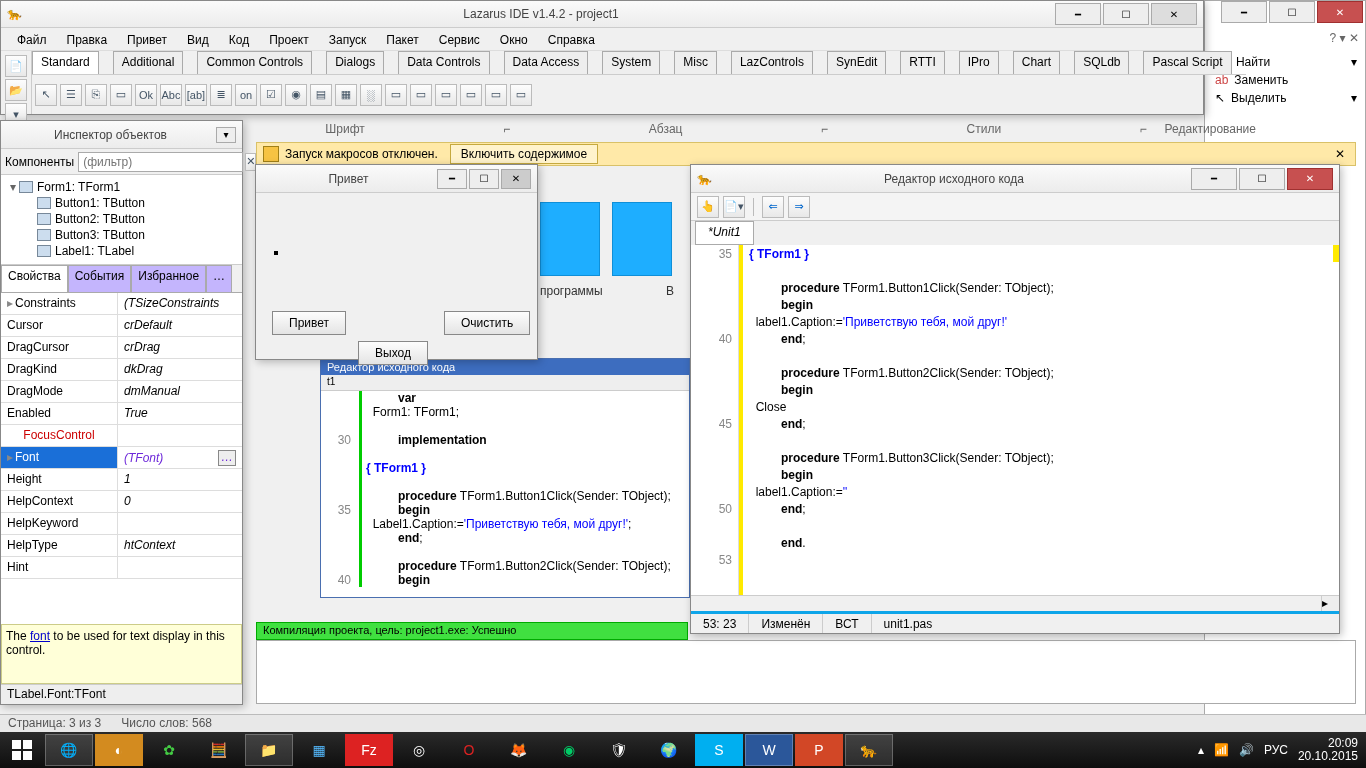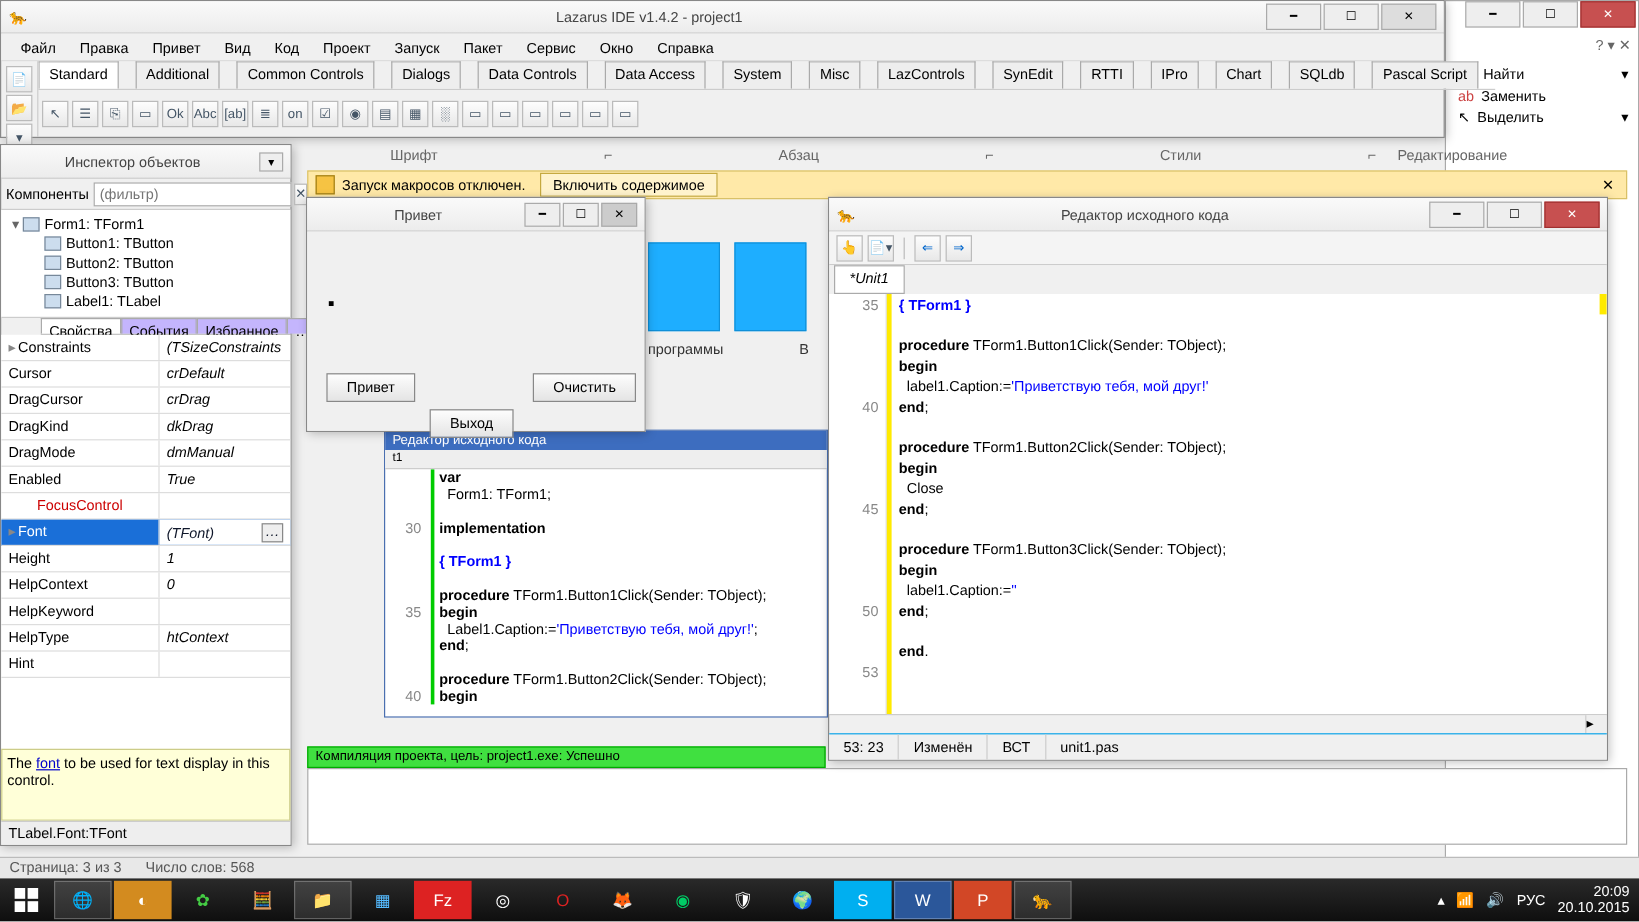--- a/index.html
+++ b/index.html
@@ -29,29 +29,29 @@
 .cpalette { flex:1; display:flex; align-items:center; gap:3px; padding:3px; }
 
 
 #obj-insp { left:10; top:120px; width:243px; height:585px; }
 .oi-comp { display:flex; align-items:center; height:26px; padding:0 4px; border-bottom:1px solid #ccc; }
 .oi-comp input { flex:1; height:20px; border:1px solid #aaa; padding:0 4px; }
 .tree { padding:4px 2px; height:90px; overflow:auto; background:#fff; border-bottom:1px solid #ccc; }
 .tree-row { display:flex; align-items:center; height:16px; padding-left:4px; }
 .tree-row .tw { width:12px; text-align:center; color:#666; }
 .tree-row .icn { width:14px; height:12px; border:1px solid #789; background:#cde; margin-right:4px; }
-.ptabs { display:flex; height:14px; border-bottom:1px solid #aaa;margin-left:33px; }
+.ptabs { display:flex; height:28px; border-bottom:1px solid #aaa; }
 .ptab { padding:3px 6px; border:1px solid #aaa; border-bottom:none; background:#c4b5fd; }
 .ptab.active { background:#fff; }
 .propgrid { flex:1; overflow:auto; background:#fff; }
 .prow { display:flex; height:22px; border-bottom:1px solid #ddd; }
-.prow .pn { width:132px; padding:3px 6px; border-right:1px solid #ddd; overflow:hidden; white-space:nowrap; }
+.prow .pn { width:117px; padding:3px 6px; border-right:1px solid #ddd; overflow:hidden; white-space:nowrap; }
 .prow .pv { flex:1; padding:3px 6px; overflow:hidden; white-space:nowrap;font-style:italic; }
 .prow.sel { background:#1a6fd8; color:#fff; }
-.prow.sel .pv { background:#fff; color:#0f172a; display:flex; align-items:center; }
+.prow.sel .pv { background:#fff; color:#6d28d9; display:flex; align-items:center; }
 .prow.sel .dots { width:18px; height:16px; border:1px solid #888; background:#eee; margin-left:auto; text-align:center; line-height:12px; }
 .prow .pn.focus { color:#c00;text-align:center; }
 .helpbox { height:60px; background:#ffffd8; border:1px solid #cc8; padding:4px; font-size:11px; overflow:hidden; }
 .helpbox a { color:#00c; text-decoration:underline; }
 .oi-status { height:20px; background:#eee; padding:2px 6px; border-top:1px solid #ccc; }
 
 
 #form-design { left:255px; top:164px; width:283px; height:196px; }
 .fd-body { flex:1; background:#f0f0f0; background-image:radial-gradient(#888 0.5px, transparent 0.5px); background-size:8px 8px; position:relative; }
 .fd-btn { position:absolute; border:1px solid #888; background:linear-gradient(#fdfdfd,#e4e4e4); padding:4px 16px; text-align:center; cursor:pointer; }
@@ -60,24 +60,24 @@
 #code-ed { left:690px; top:164px; width:650px; height:470px; }
 .ce-tools { height:28px; display:flex; align-items:center; gap:4px; padding:0 6px; background:#f4f4f4; border-bottom:1px solid #ccc; }
 .ce-tabs { height:24px; display:flex; padding-left:4px; background:#f0f0f0; }
 .ce-tab { padding:3px 12px; border:1px solid #aaa; background:#fff; font-style:italic; }
 .ce-body { flex:1; display:flex; background:#fff; overflow:hidden; font-family:Consolas,"Courier New",monospace; font-size:12px; position:relative; }
 .gut { width:48px; background:#fff; border-right:1px solid #ddd; text-align:right; color:#888; padding:2px 6px 0 0; }
 .gut div { height:17px; }
 .code { flex:1; padding:2px 6px; white-space:pre; border-left:4px solid #ffea00; position:relative; }
 .code div { height:17px; }
 .rchg { position:absolute; right:0; top:0; width:6px; bottom:0; background:#ffea00; }
-.kw { color:#000; font-weight:bold; }
+.kw { color:#000; font-weight:bold;margin-left:32px; }
 .cm { color:#0000ff; font-weight:bold; }
 .st { color:#0000ff; }
-.ce-status { height:22px; display:flex; align-items:center; border-top:1px solid #0ea5e9; background:#f0f0f0; }
+.ce-status { height:22px; display:flex; align-items:center; border-top:3px solid #0ea5e9; background:#f0f0f0; }
 .ce-status span { padding:0 12px; border-right:1px solid #ccc; height:100%; display:flex; align-items:center; }
 
 
 #bgword { left:1204px; top:0; width:162px; height:720px; border:1px solid #aaa; background:#fff; position:absolute; }
 #bgword .bgtb { position:absolute; right:2px; top:0; display:flex; }
 .ribbon-right { position:absolute; top:52px; right:4px; width:150px; }
 .ribbon-right .ritem { display:flex; align-items:center; gap:6px; padding:2px 4px; font-size:11px; }
 .rgrphdr { position:absolute; display:flex; justify-content:space-around; font-size:11px; color:#666; width:960px; left:256px; top:122px; }
 
 

